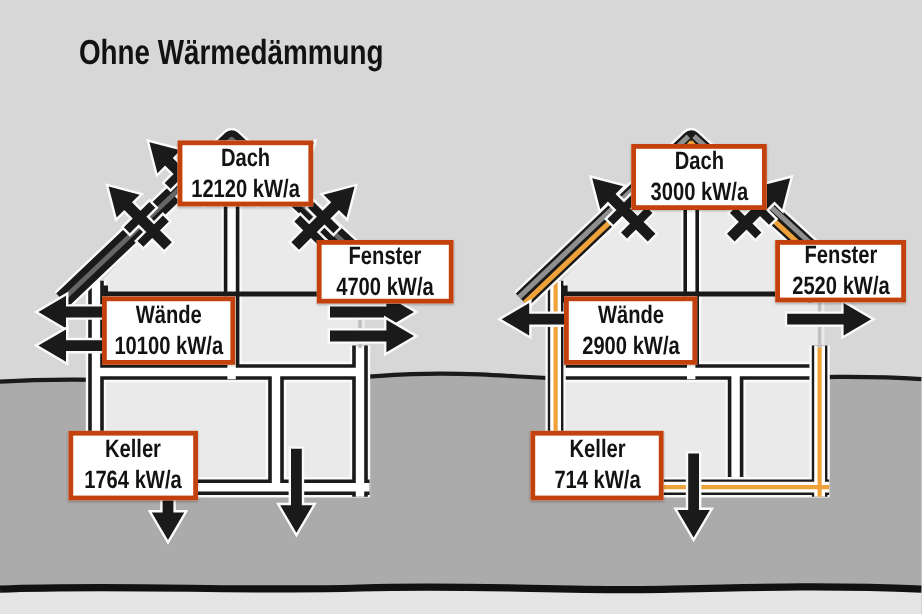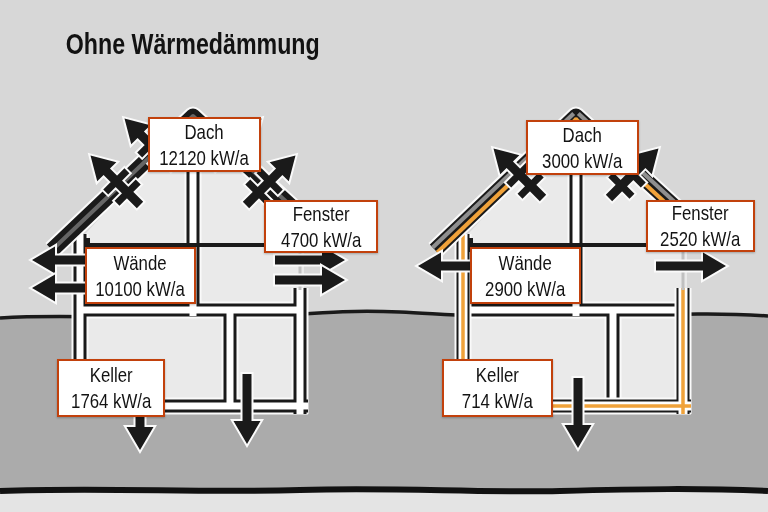--- a/index.html
+++ b/index.html
@@ -13,24 +13,24 @@
   .house{position:absolute;width:370px;height:410px;}
   .house-left{left:10px;top:88px;}
   .house-right{left:393px;top:88px;}
   .title{
     position:absolute;height:36px;display:flex;align-items:center;justify-content:center;
     font-weight:bold;font-size:29px;color:#121212;white-space:nowrap;
   }
   .title-left{left:40px;top:26px;width:305px;}
   .title-right{left:425px;top:26px;width:305px;}
   .callout{
-    position:absolute;background:#ffffff;border:2px solid #c2410c;
+    position:absolute;background:#ffffff;border:4px solid #c2410c;
     box-shadow:0 1px 2px rgba(0,0,0,.25);
     display:flex;align-items:center;justify-content:center;
-    color:#131313;font-weight:normal;font-size:21px;line-height:1.22;text-align:center;
+    color:#131313;font-weight:bold;font-size:21px;line-height:1.22;text-align:center;
     box-sizing:border-box;
   }
   .cond{transform:scaleX(.8);transform-origin:50% 50%;white-space:nowrap;}
   
   .co-dach-l   {left:148px;top:117px;width:113px;height:55px;}
   .co-fenster-l{left:264px;top:200px;width:114px;height:53px;}
   .co-waende-l {left:85px; top:247px;width:111px;height:57px;}
   .co-keller-l {left:57px; top:359px;width:108px;height:58px;}
   
   .co-dach-r   {left:526px;top:120px;width:113px;height:55px;}

